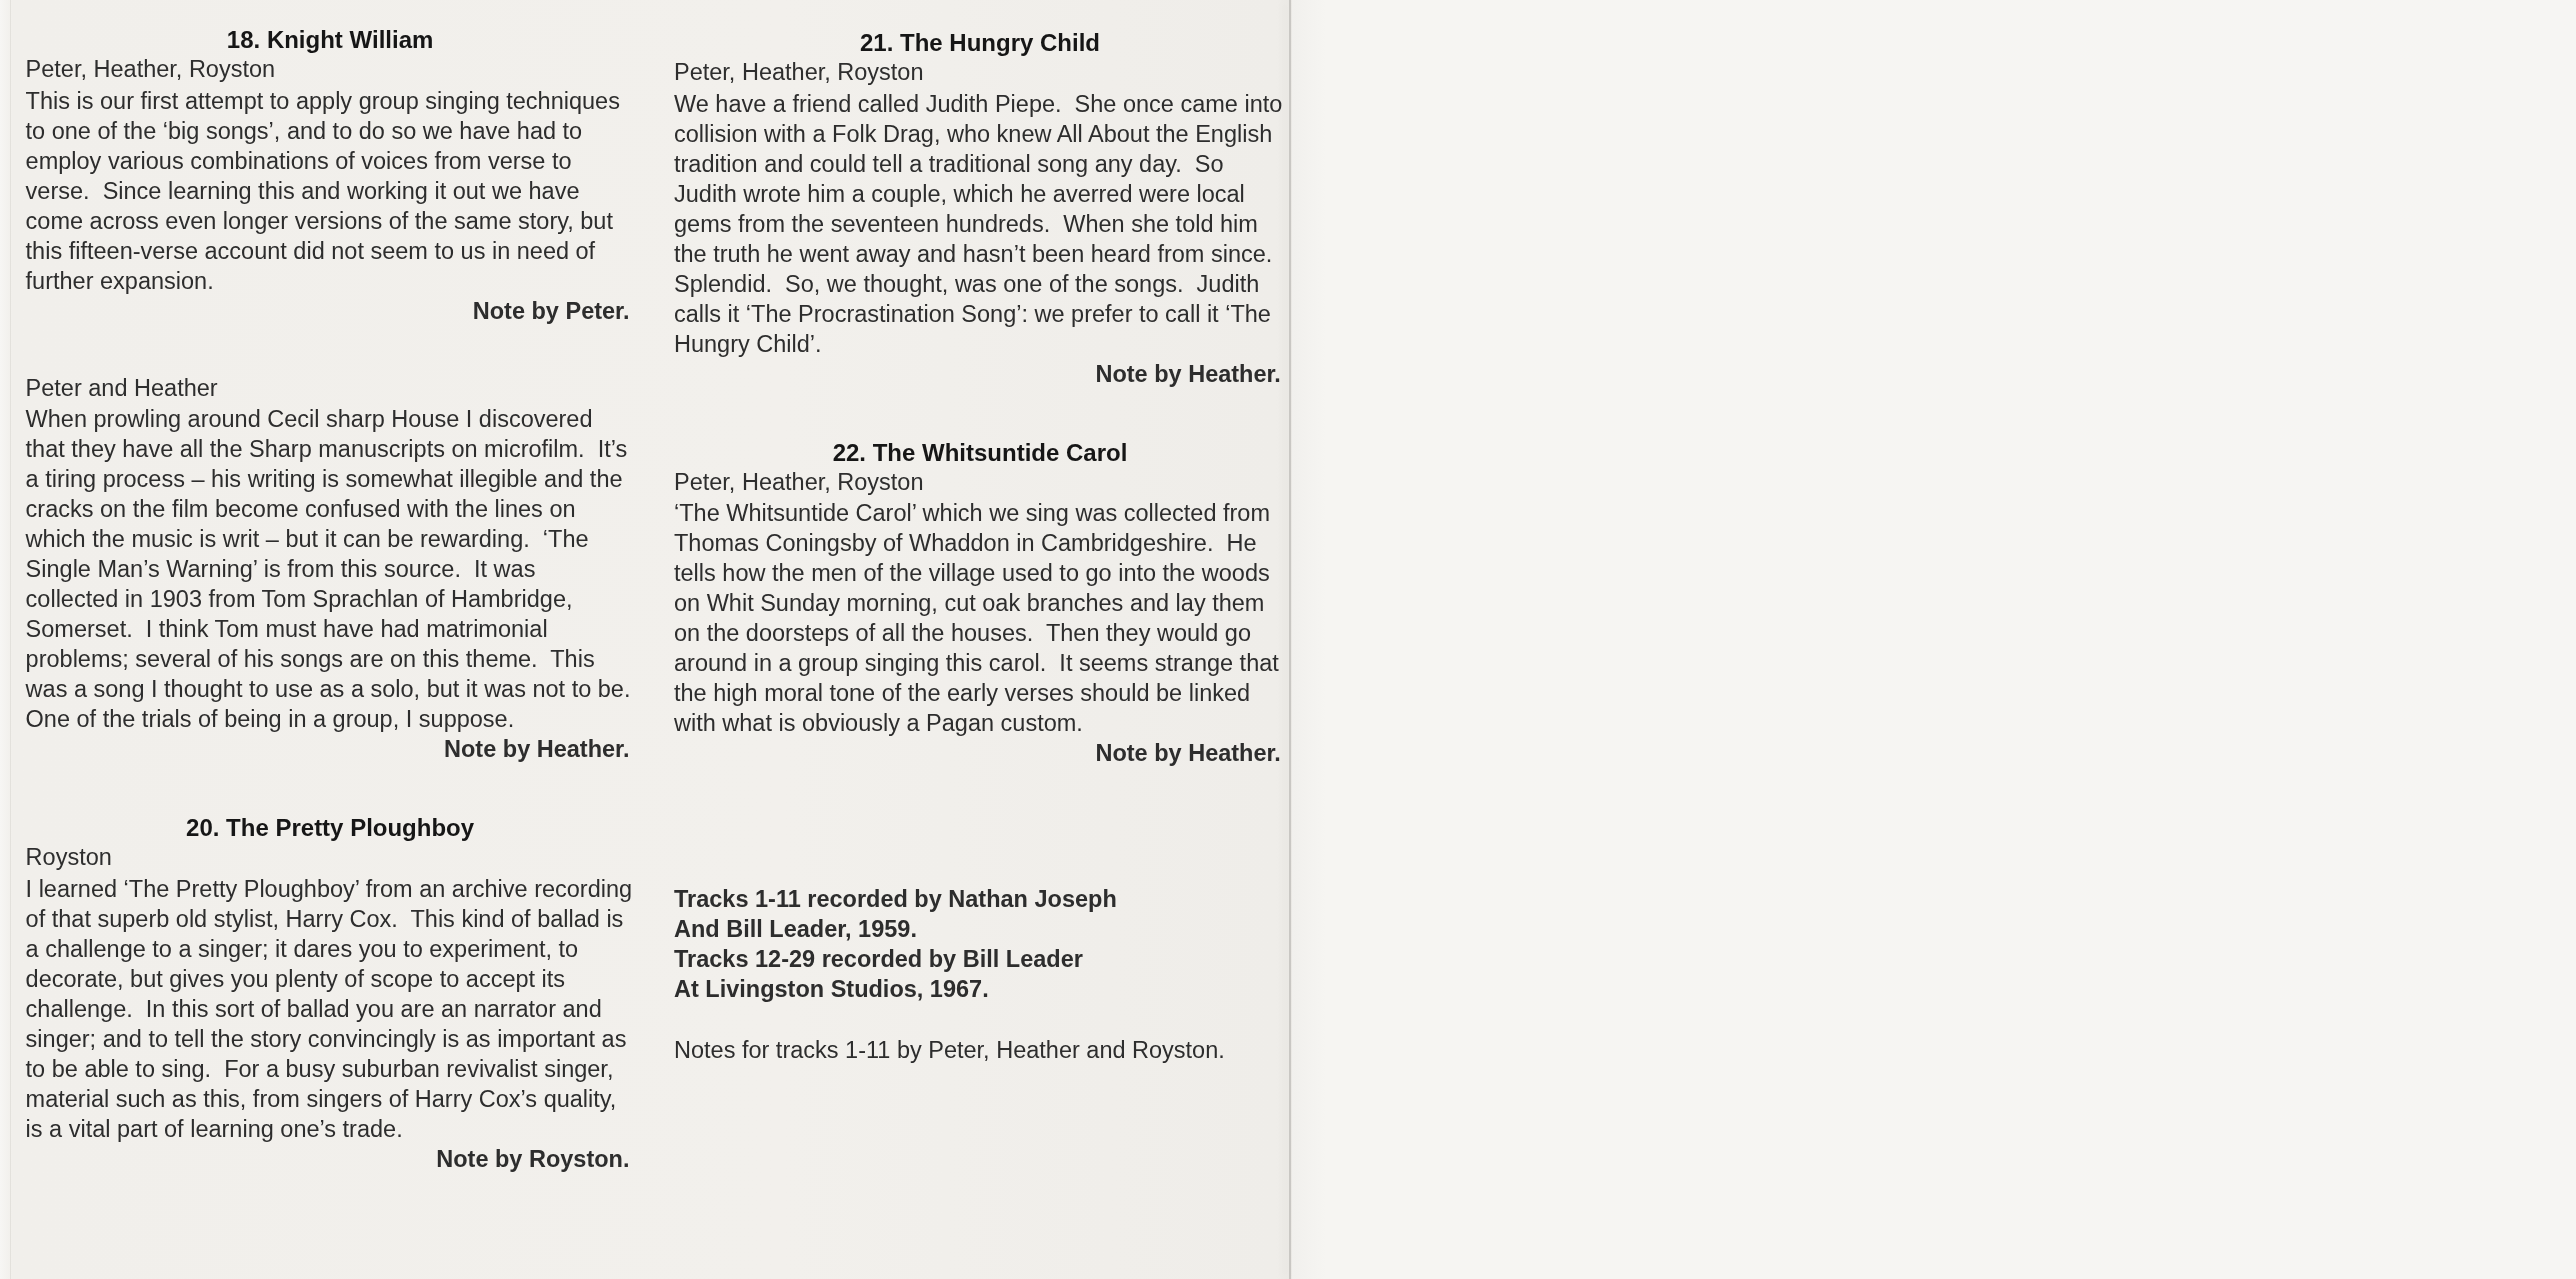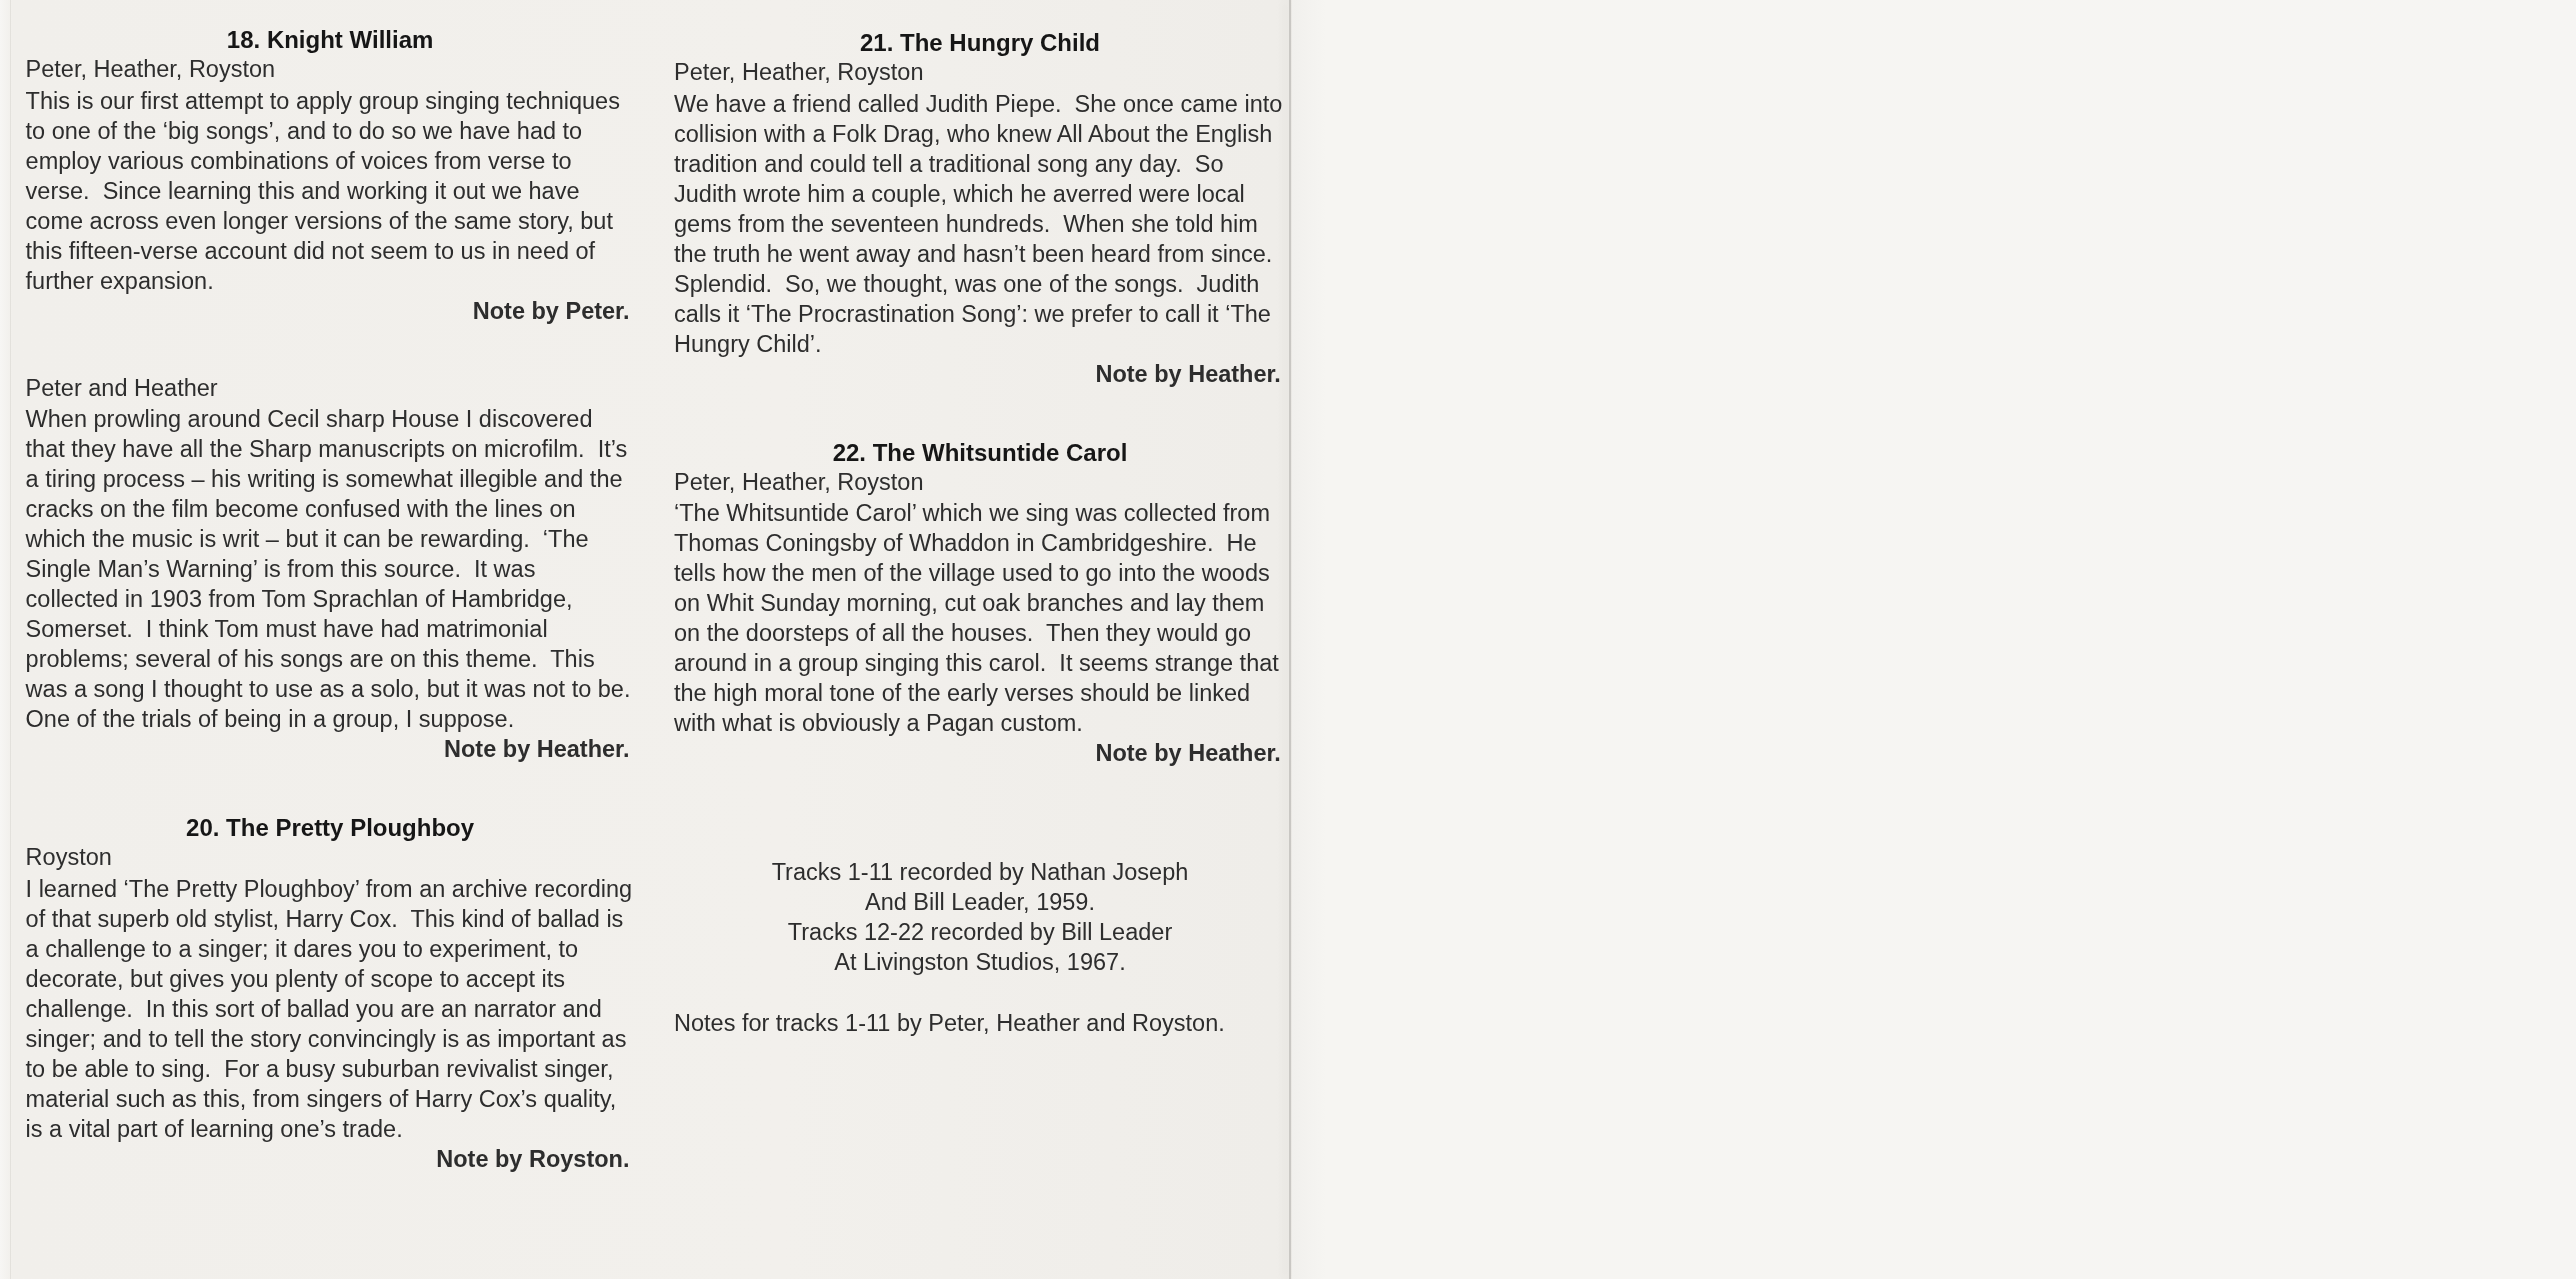--- a/index.html
+++ b/index.html
@@ -29,21 +29,21 @@
     box-shadow:-5.1px 0 8.5px rgba(0,0,0,0.05), 5.1px 0 8.5px rgba(0,0,0,0.04);
   }
   .col{position:absolute;}
   .col-1{left:25.6px;top:24px;width:609px;}
   .col-2{left:674px;top:27px;width:612px;}
   .note-section{margin-bottom:48px;}
   .nh{margin:0;font-size:24px;font-weight:700;line-height:31px;text-align:center;color:#161616;}
   .np{font-size:23.5px;line-height:29px;text-align:left;color:#2e2e2e;}
   .nb{margin:1.7px 0 0 0;font-size:23.5px;line-height:30px;text-align:left;white-space:pre-wrap;color:#2d2d2d;}
   .nn{font-size:23.5px;line-height:30px;text-align:right;padding-right:5.1px;color:#2d2d2d;font-weight:bold;}
-  .credits{margin-top:89px;text-align:center;font-size:23.5px;line-height:30px;color:#2d2d2d;}
+  .credits{margin-top:116px;font-size:23.5px;line-height:30px;color:#2d2d2d;font-weight:bold;}
   .notes-line{margin-top:31px;text-align:left;font-size:23.5px;line-height:30px;color:#2d2d2d;}
 </style>
 </head>
 <body>
 
 <div class="spread">
 
   <div class="page page-left">
 
     <div class="col col-1">
@@ -76,21 +76,21 @@
       <section class="note-section">
         <h3 class="nh">22. The Whitsuntide Carol</h3>
         <div class="np">Peter, Heather, Royston</div>
         <p class="nb">‘The Whitsuntide Carol’ which we sing was collected from Thomas Coningsby of Whaddon in Cambridgeshire.  He tells how the men of the village used to go into the woods on Whit Sunday morning, cut oak branches and lay them on the doorsteps of all the houses.  Then they would go around in a group singing this carol.  It seems strange that the high moral tone of the early verses should be linked with what is obviously a Pagan custom.</p>
         <div class="nn">Note by Heather.</div>
       </section>
 
       <div class="credits">
         <div>Tracks 1-11 recorded by Nathan Joseph</div>
         <div>And Bill Leader, 1959.</div>
-        <div>Tracks 12-22 recorded by Bill Leader</div>
+        <div>Tracks 12-29 recorded by Bill Leader</div>
         <div>At Livingston Studios, 1967.</div>
       </div>
       <div class="notes-line">Notes for tracks 1-11 by Peter, Heather and Royston.</div>
     </div>
 
   </div>
 
   <div class="fold"></div>
 
   <div class="page page-right">

